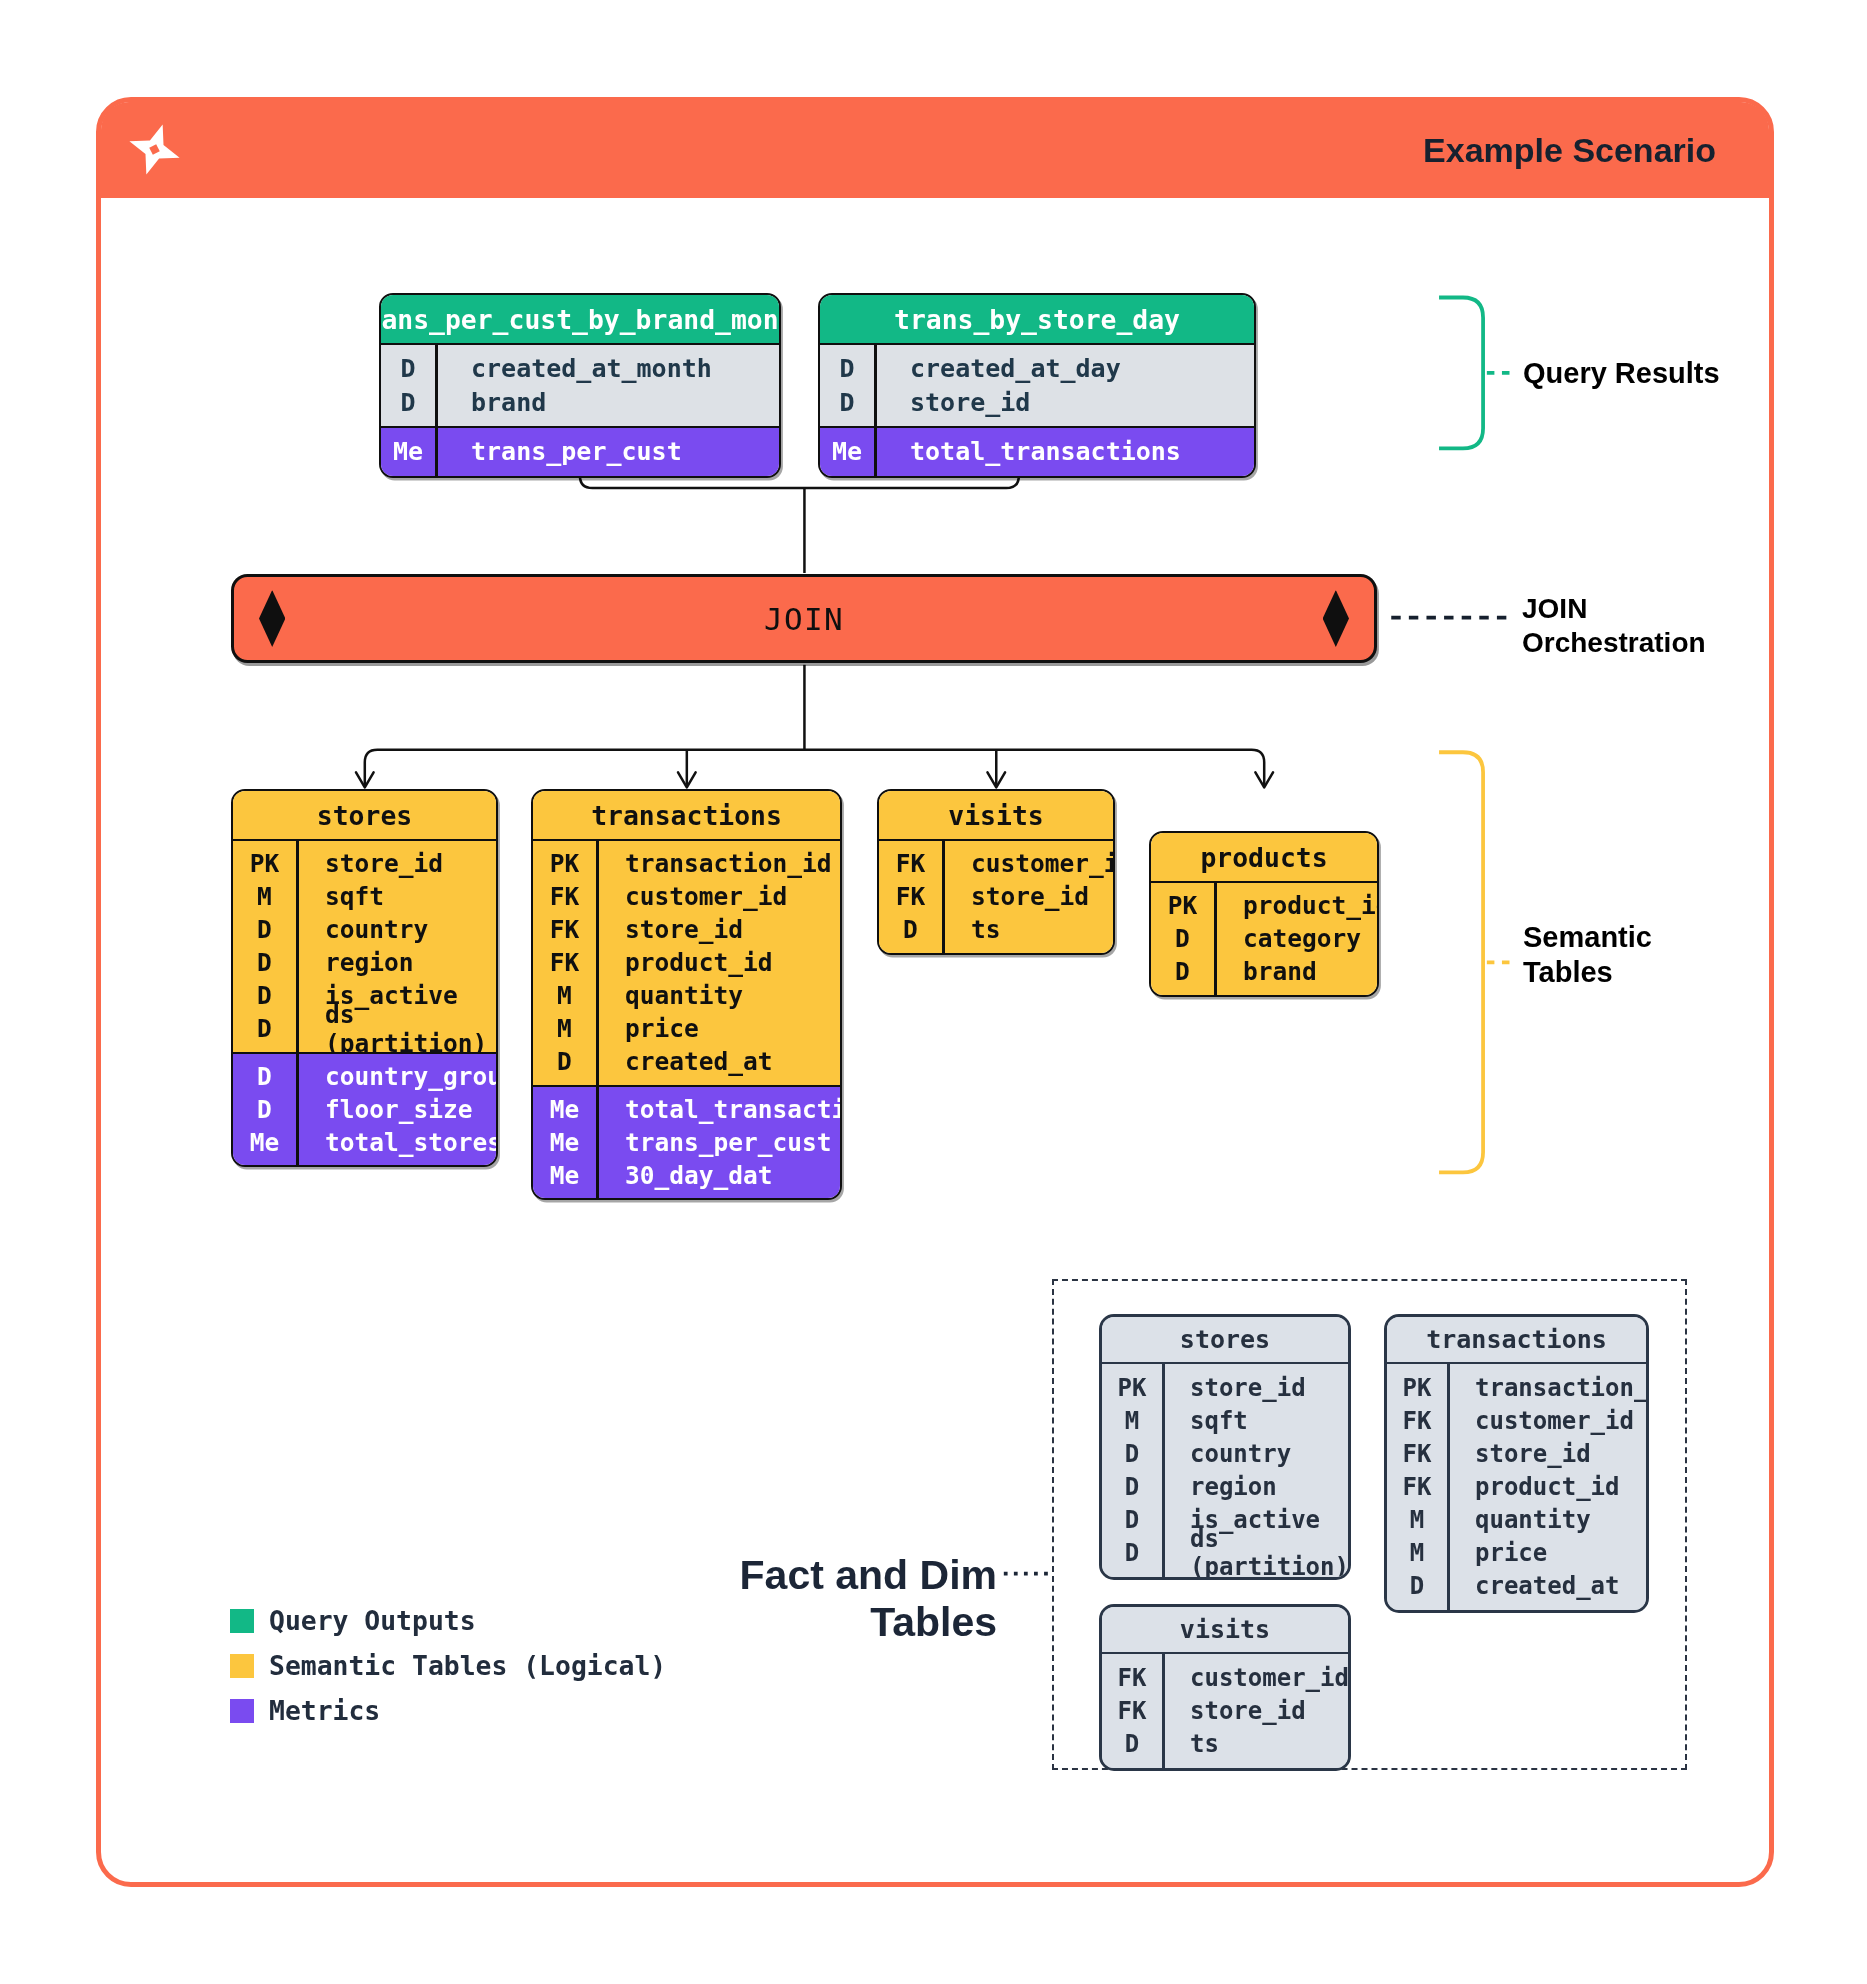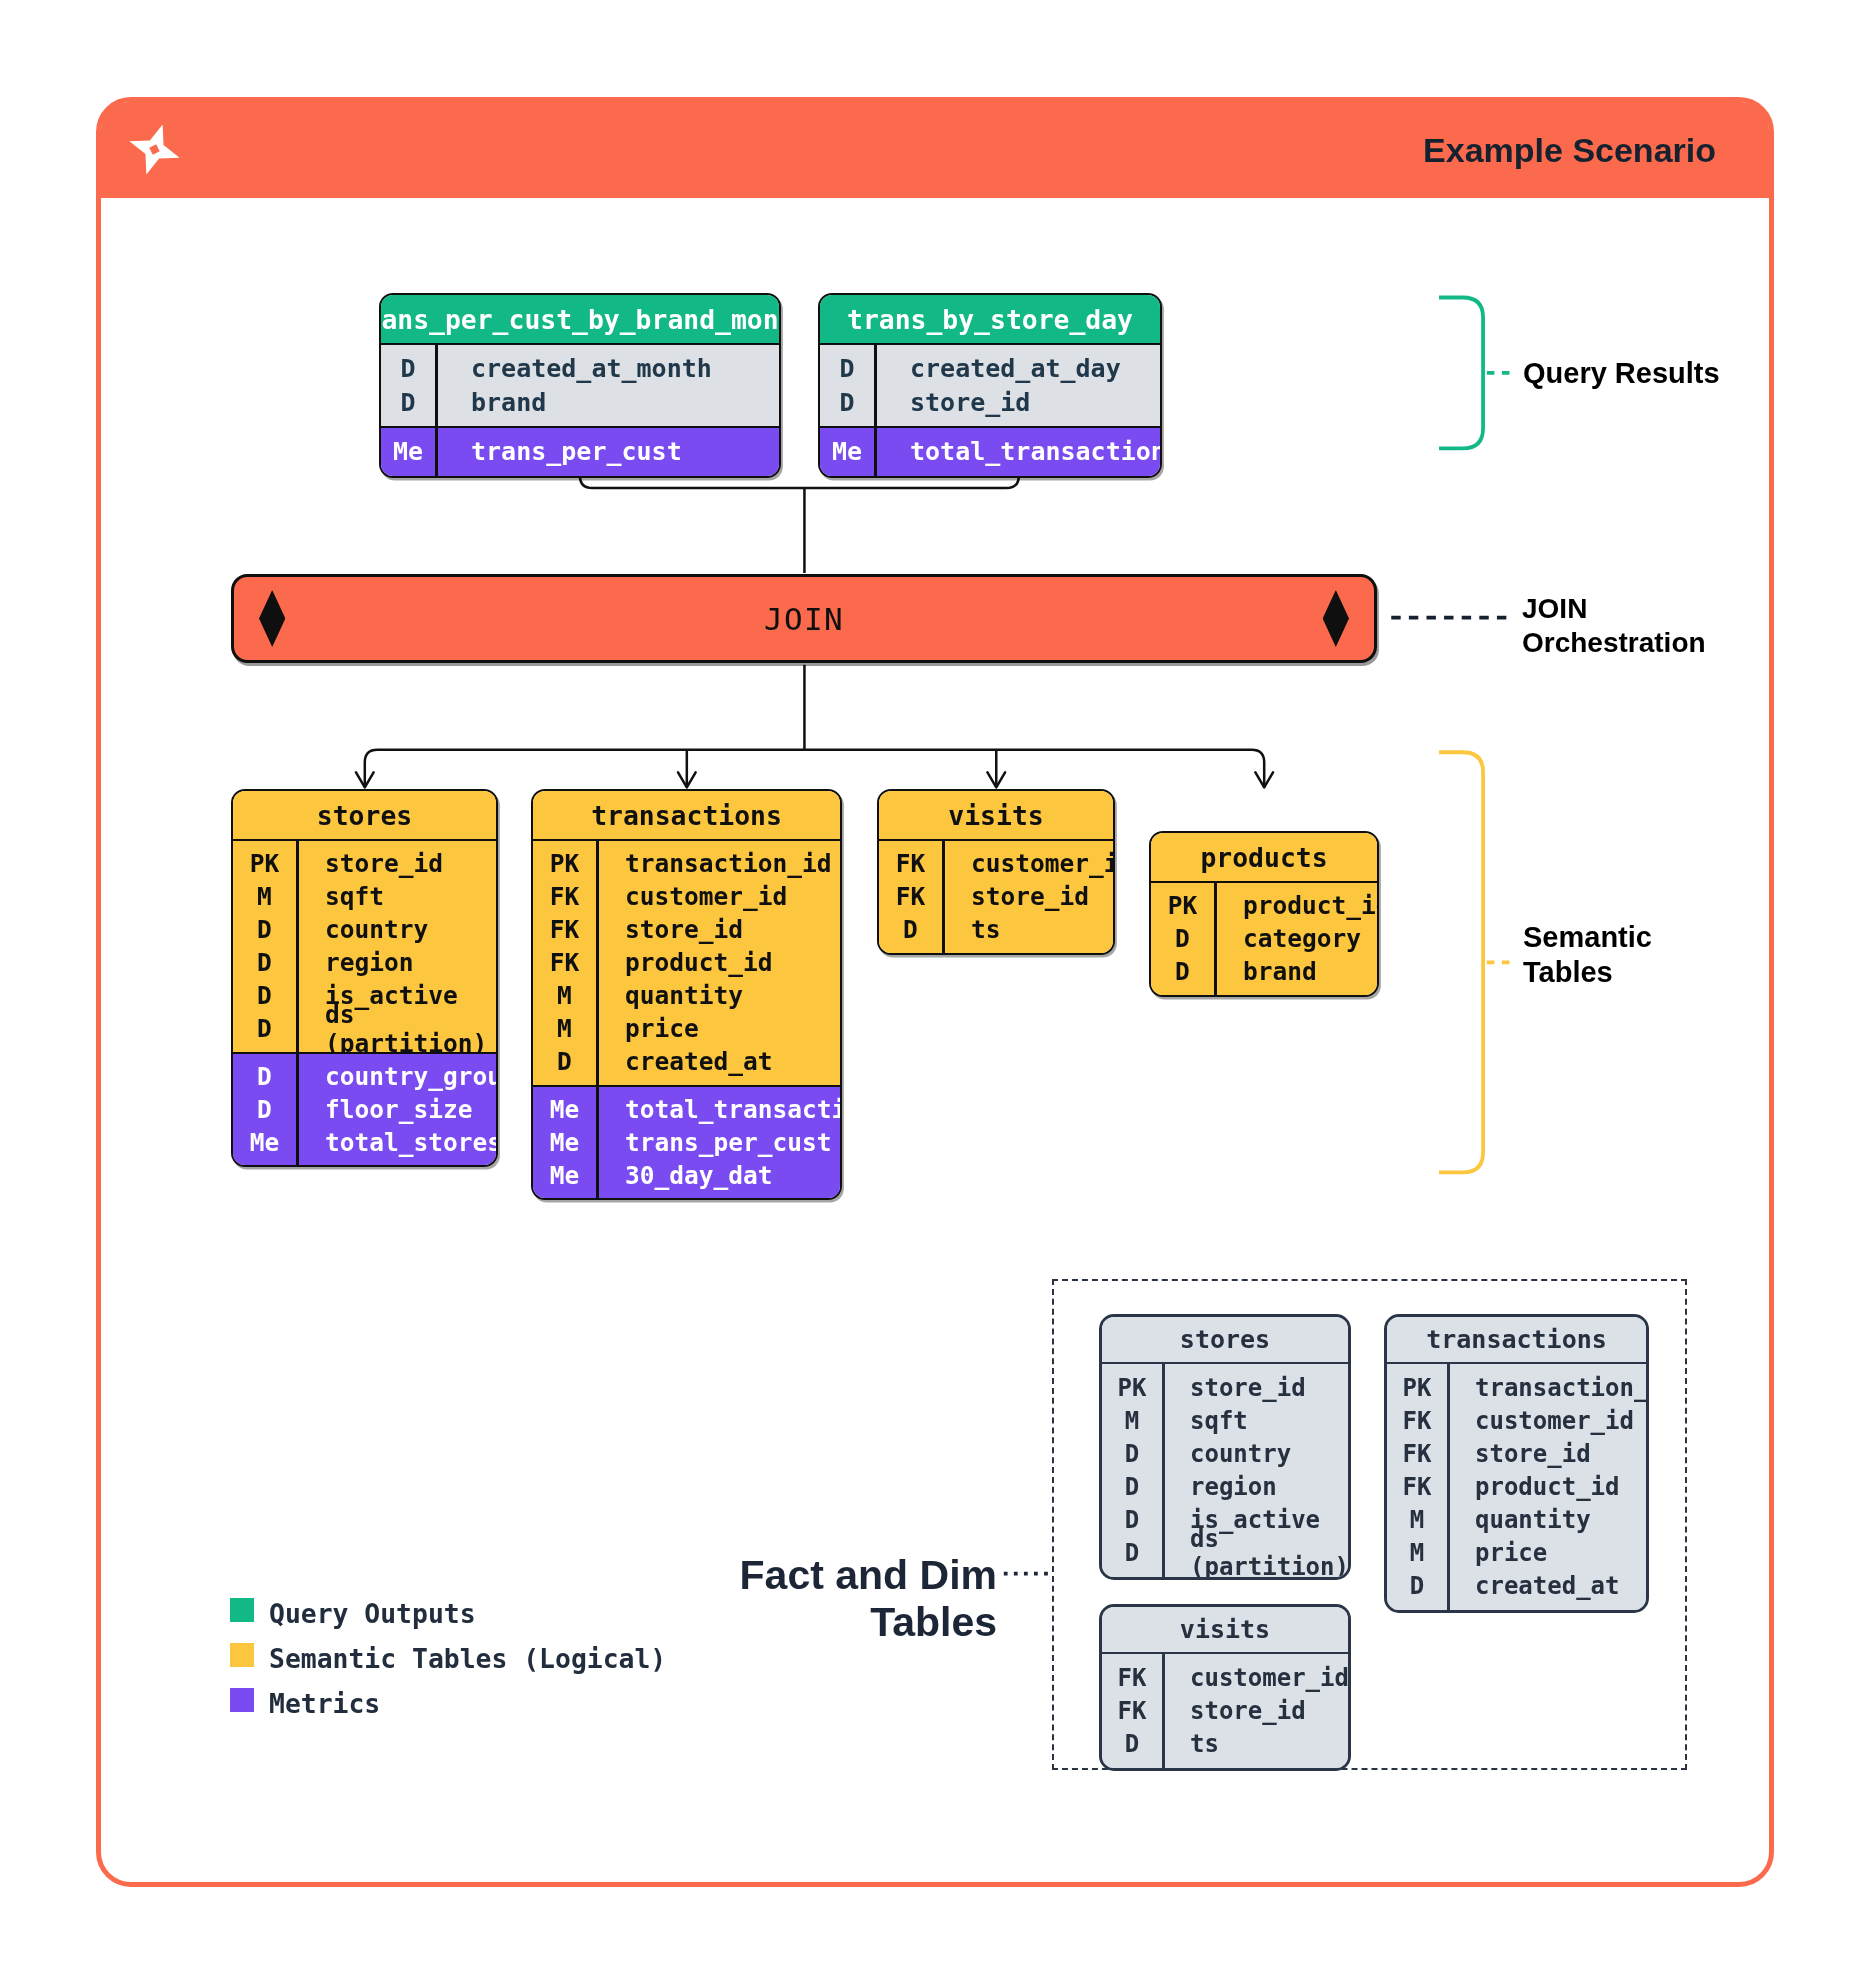--- a/index.html
+++ b/index.html
@@ -56,21 +56,21 @@
   .join-diamond.left{left:25px;}  .join-diamond.right{right:25px;}
   
   .side-label{position:absolute;color:#000000;font-weight:bold;font-size:29px;line-height:1.2;}
   .fact-label{position:absolute;left:620px;top:1552px;width:377px;text-align:right;
               color:#1C2637;font-weight:bold;font-size:41px;}
   
   .dotted-box{position:absolute;left:1052px;top:1279px;width:635px;height:491px;box-sizing:border-box;
               border:2.5px dashed #2A3342;}
   
   .legend{position:absolute;left:230px;top:1598px;}
-  .legend-item{display:flex;align-items:flex-start;height:45px;}
+  .legend-item{display:flex;align-items:center;height:45px;}
   .legend-swatch{width:24px;height:24px;margin-right:15px;}
   .legend-text{font-family:"DejaVu Sans Mono","Liberation Mono",monospace;font-weight:bold;
                font-size:26.4px;color:#222D3D;}
   svg.overlay{position:absolute;left:0;top:0;pointer-events:none;}
 </style>
 </head>
 <body>
 
 <div class="canvas">
 
@@ -134,21 +134,21 @@
         </div>
       </div>
     <div class="tbody metrics">
         <div class="trow">
           <span class="tkey">Me</span>
           <span class="tfield">trans_per_cust</span>
         </div>
       </div>
   </div>
 
-  <div class="dtable green" style="left:818px;top:293px;width:344px;">
+  <div class="dtable green" style="left:818px;top:293px;width:438px;">
     <div class="ttitle">trans_by_store_day</div>
     <div class="tbody dims">
         <div class="trow">
           <span class="tkey">D</span>
           <span class="tfield">created_at_day</span>
         </div>
         <div class="trow">
           <span class="tkey">D</span>
           <span class="tfield">store_id</span>
         </div>

